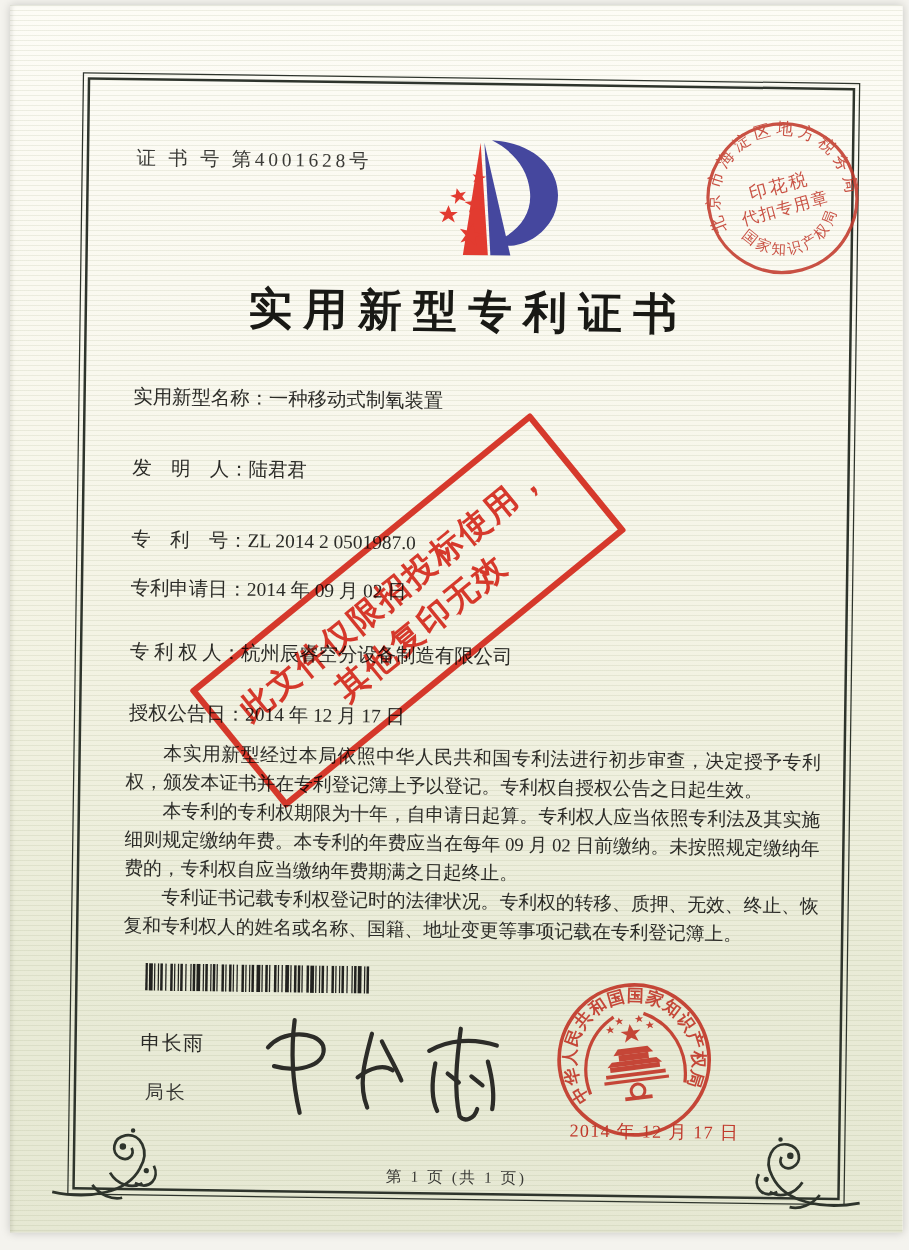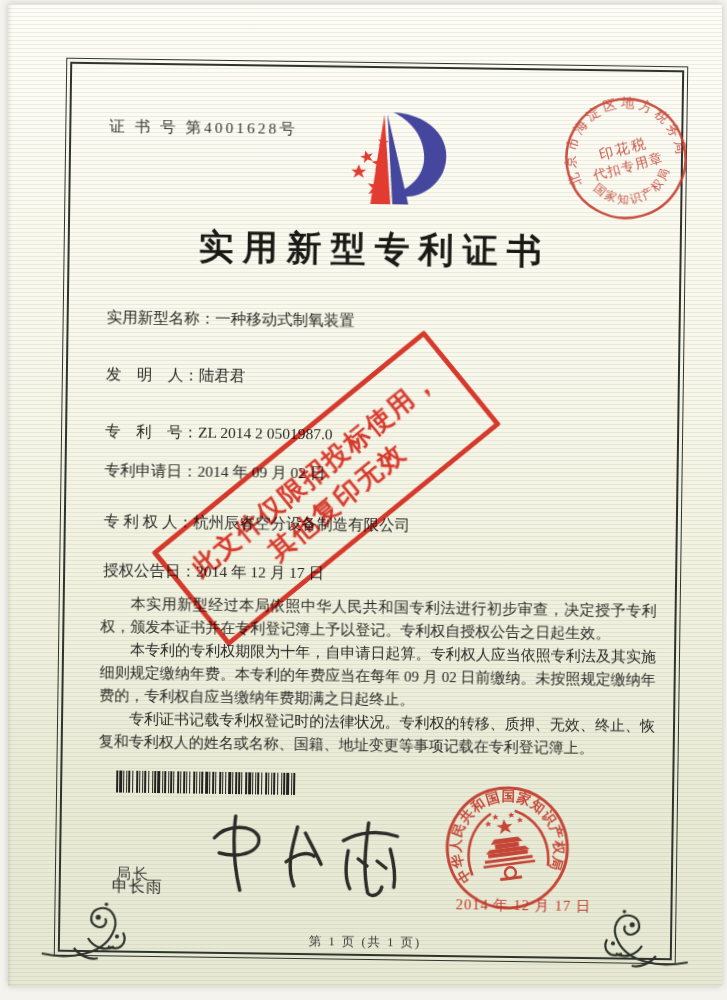--- a/index.html
+++ b/index.html
@@ -28,21 +28,21 @@
   .title{position:absolute;left:0;top:158px;width:100%;margin:0;text-align:center;
     font-size:35px;font-weight:700;letter-spacing:9px;color:#191915;}
   .logo{position:absolute;left:242px;top:38px;width:160px;height:120px;}
   .tax-seal{position:absolute;left:486px;top:18px;width:138px;height:138px;transform:rotate(-16deg);opacity:0.88;}
   .field{position:absolute;left:38px;font-size:15.5px;white-space:nowrap;color:#2b2b27;}
   .f0{top:243px;} .f1{top:300px;} .f2{top:357px;} .f3{top:396px;} .f4{top:447px;} .f5{top:496px;}
   .paras{position:absolute;left:36px;top:528px;width:556px;font-size:15px;line-height:23px;color:#2b2b27;}
   .paras p{margin:0;text-indent:2em;text-align:justify;}
   .barcode{position:absolute;left:54px;top:706px;width:180px;height:22px;fill:#22221f;}
   .sig-title{position:absolute;left:55px;top:800px;font-size:15px;letter-spacing:2px;color:#3a3a36;}
-  .sig-name{position:absolute;left:51px;top:812px;font-size:16px;letter-spacing:1px;color:#2b2b27;}
+  .sig-name{position:absolute;left:51px;top:760px;font-size:16px;letter-spacing:1px;color:#2b2b27;}
   .signature{position:absolute;left:140px;top:742px;width:218px;height:88px;}
   .signature path{fill:none;stroke:#2c2c28;stroke-width:3.4;stroke-linecap:round;}
   .office-seal{position:absolute;left:371px;top:703px;width:150px;height:150px;transform:rotate(-8deg);opacity:0.93;}
   .seal-date{position:absolute;left:383px;top:826px;width:160px;text-align:center;
     font-size:14.5px;color:#c0392b;letter-spacing:1px;white-space:nowrap;}
   .footer{position:absolute;left:0;top:866px;width:100%;text-align:center;font-size:12.5px;letter-spacing:2px;color:#3a3a36;}
   .fl{position:absolute;width:92px;height:92px;}
   .fl-right{right:-20px;bottom:-16px;}
   .fl-left{left:-20px;bottom:-16px;transform:scaleX(-1);}
   .stamp{

